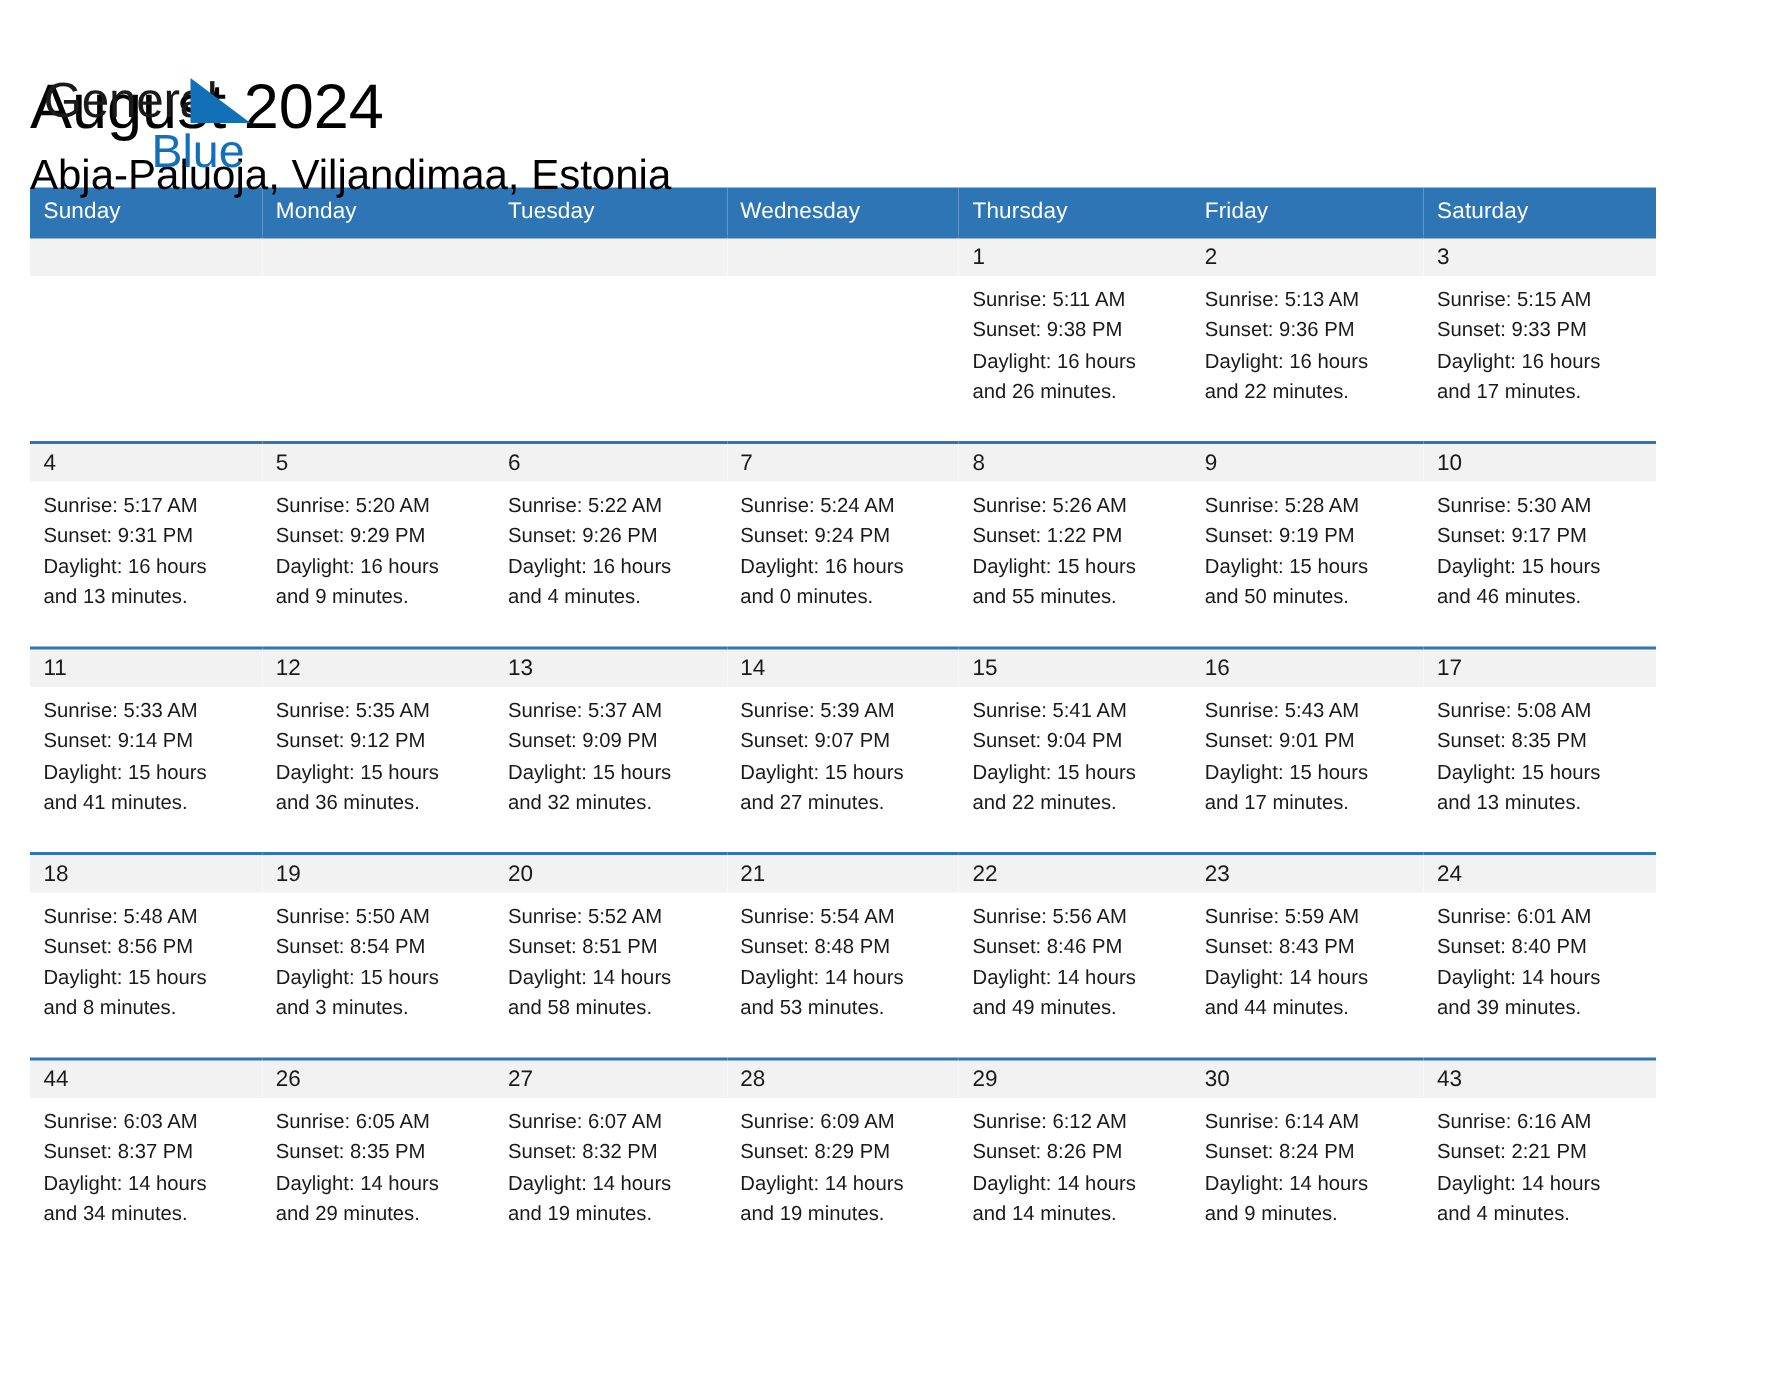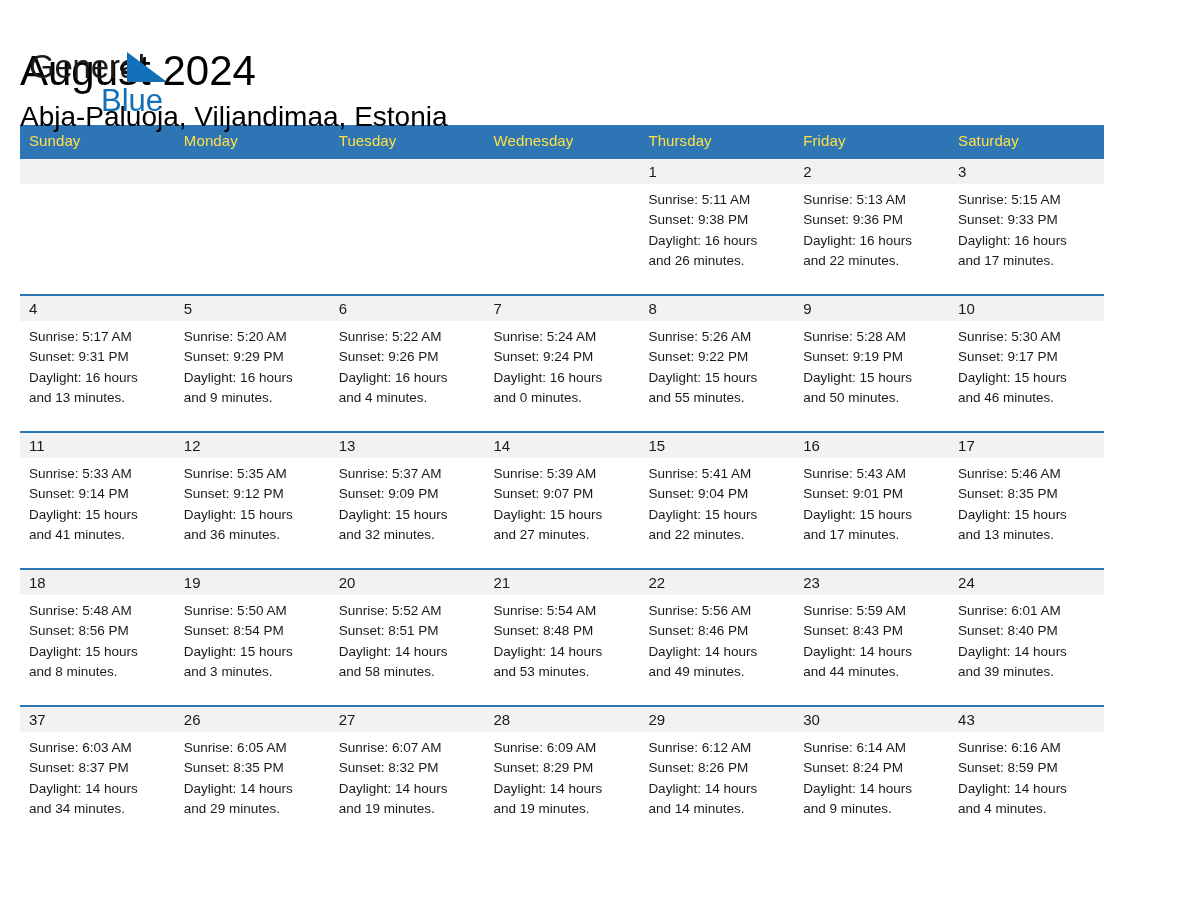--- a/index.html
+++ b/index.html
@@ -86,21 +86,21 @@
 
   
   .calendar {
     margin-top: 15px;
     width: 1084px;
     border-collapse: collapse;
     table-layout: fixed;
   }
   .calendar thead th {
     background: #2e75b6;
-    color: #fde047;
+    color: #ffffff;
     font-size: 15px;
     font-weight: 400;
     text-align: left;
     padding: 7px 0 8px 9px;
     height: 17px;
     letter-spacing: 0.1px;
   }
   .calendar tbody tr.week {
     height: 135px;
   }
@@ -244,21 +244,21 @@
               <div class="l">Sunrise: 5:24 AM</div>
               <div class="l">Sunset: 9:24 PM</div>
               <div class="l">Daylight: 16 hours</div>
               <div class="l">and 0 minutes.</div>
             </div>
           </td>
           <td class="day">
             <div class="daynum-band">8</div>
             <div class="day-body">
               <div class="l">Sunrise: 5:26 AM</div>
-              <div class="l">Sunset: 9:22 PM</div>
+              <div class="l">Sunset: 1:22 PM</div>
               <div class="l">Daylight: 15 hours</div>
               <div class="l">and 55 minutes.</div>
             </div>
           </td>
           <td class="day">
             <div class="daynum-band">9</div>
             <div class="day-body">
               <div class="l">Sunrise: 5:28 AM</div>
               <div class="l">Sunset: 9:19 PM</div>
               <div class="l">Daylight: 15 hours</div>
@@ -326,21 +326,21 @@
             <div class="day-body">
               <div class="l">Sunrise: 5:43 AM</div>
               <div class="l">Sunset: 9:01 PM</div>
               <div class="l">Daylight: 15 hours</div>
               <div class="l">and 17 minutes.</div>
             </div>
           </td>
           <td class="day">
             <div class="daynum-band">17</div>
             <div class="day-body">
-              <div class="l">Sunrise: 5:46 AM</div>
+              <div class="l">Sunrise: 5:08 AM</div>
               <div class="l">Sunset: 8:35 PM</div>
               <div class="l">Daylight: 15 hours</div>
               <div class="l">and 13 minutes.</div>
             </div>
           </td>
         </tr>
         <tr class="week">
           <td class="day">
             <div class="daynum-band">18</div>
             <div class="day-body">
@@ -400,21 +400,21 @@
             <div class="day-body">
               <div class="l">Sunrise: 6:01 AM</div>
               <div class="l">Sunset: 8:40 PM</div>
               <div class="l">Daylight: 14 hours</div>
               <div class="l">and 39 minutes.</div>
             </div>
           </td>
         </tr>
         <tr class="week">
           <td class="day">
-            <div class="daynum-band">37</div>
+            <div class="daynum-band">44</div>
             <div class="day-body">
               <div class="l">Sunrise: 6:03 AM</div>
               <div class="l">Sunset: 8:37 PM</div>
               <div class="l">Daylight: 14 hours</div>
               <div class="l">and 34 minutes.</div>
             </div>
           </td>
           <td class="day">
             <div class="daynum-band">26</div>
             <div class="day-body">
@@ -457,21 +457,21 @@
               <div class="l">Sunrise: 6:14 AM</div>
               <div class="l">Sunset: 8:24 PM</div>
               <div class="l">Daylight: 14 hours</div>
               <div class="l">and 9 minutes.</div>
             </div>
           </td>
           <td class="day">
             <div class="daynum-band">43</div>
             <div class="day-body">
               <div class="l">Sunrise: 6:16 AM</div>
-              <div class="l">Sunset: 8:59 PM</div>
+              <div class="l">Sunset: 2:21 PM</div>
               <div class="l">Daylight: 14 hours</div>
               <div class="l">and 4 minutes.</div>
             </div>
           </td>
         </tr>
       </tbody>
   </table>
 
 </div>
 

